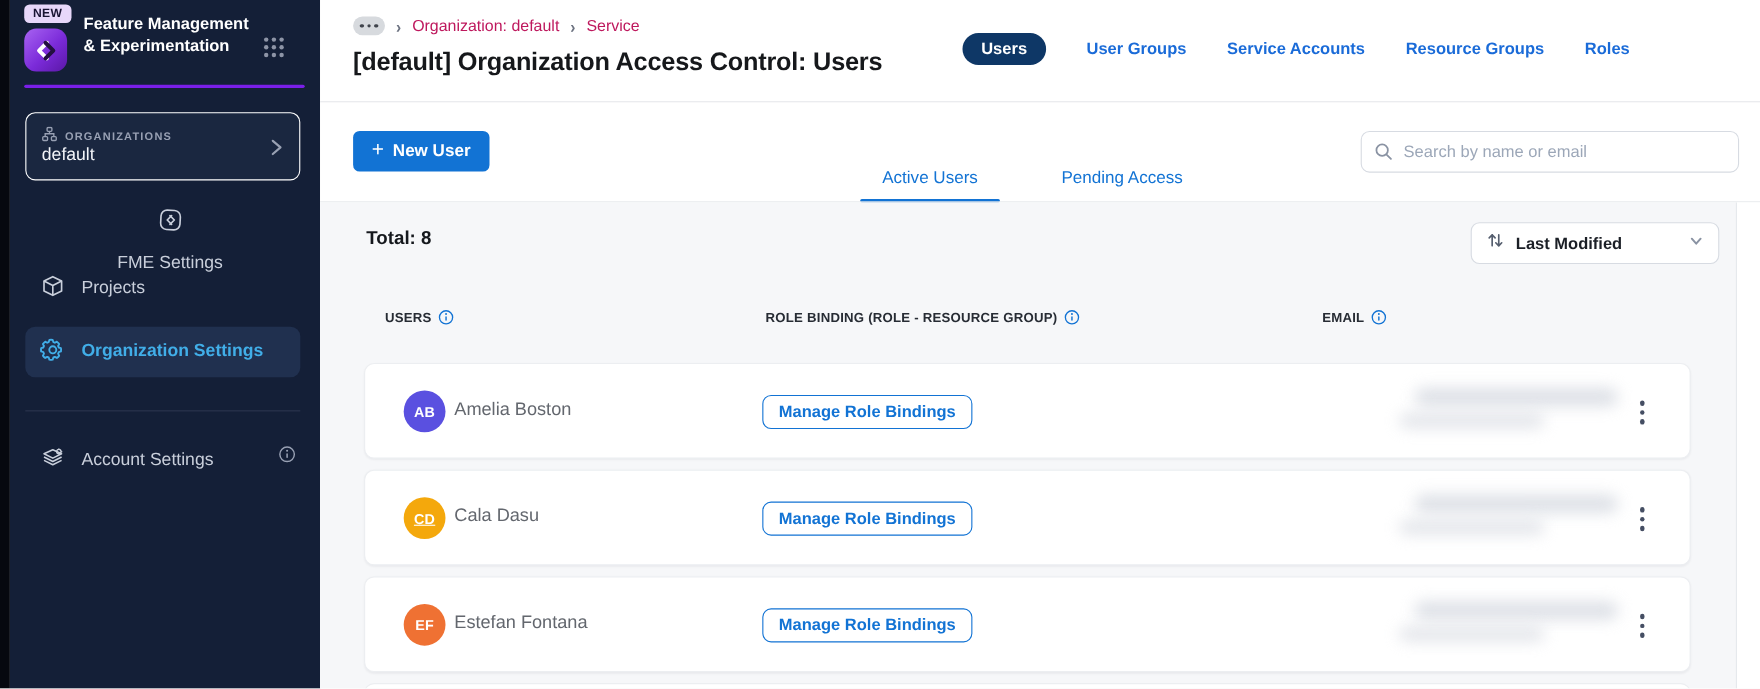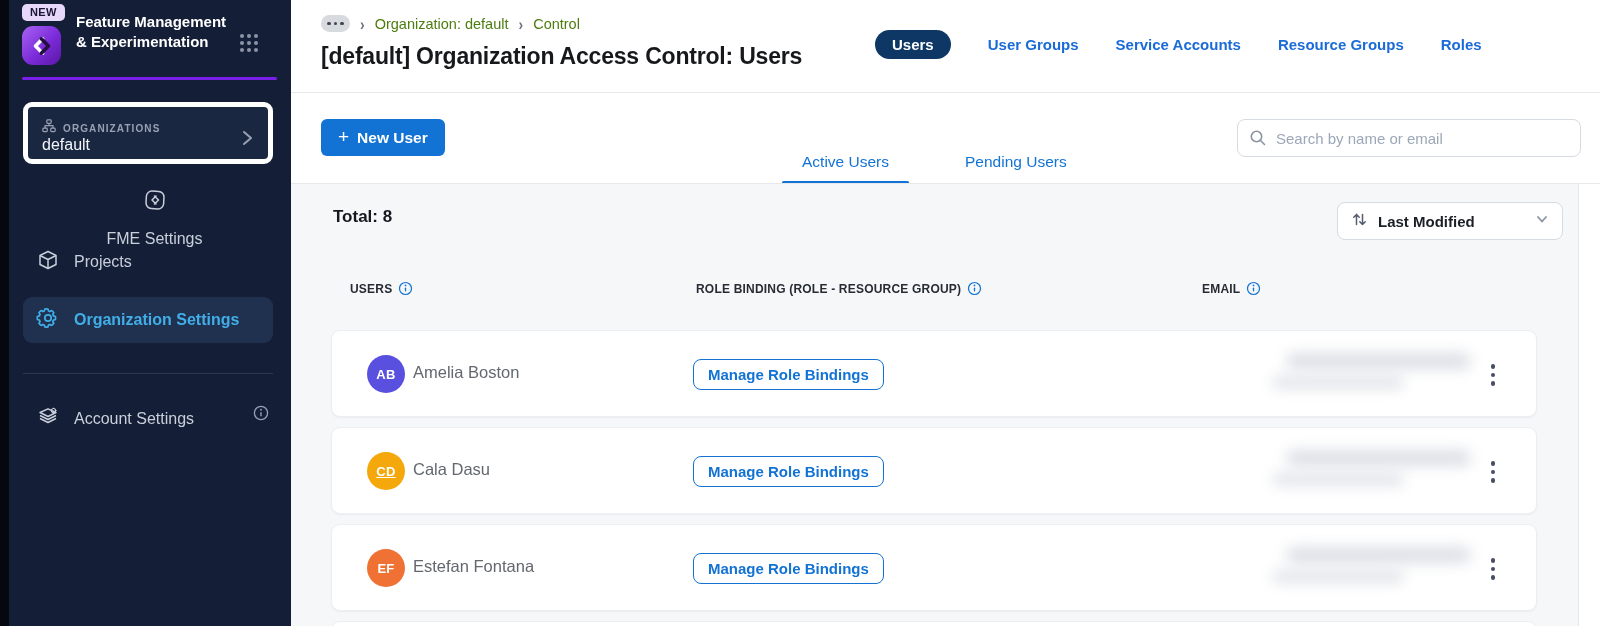--- a/index.html
+++ b/index.html
@@ -15,21 +15,21 @@
   .new-badge { position:absolute; left:13px; top:4px; background:#e7d7fa; color:#191433;
     font-size:11px; font-weight:700; padding:2px 8px 3px; border-radius:5px; letter-spacing:.3px; z-index:2; }
   .logo { position:absolute; left:13px; top:26px; width:39px; height:39px; border-radius:11px;
     background:linear-gradient(135deg,#a863f2 0%,#7b2bd9 55%,#5a17a6 100%); display:flex; align-items:center; justify-content:center; }
   .product-title { position:absolute; left:67px; top:12px; width:165px; color:#fff;
     font-size:15px; font-weight:700; line-height:20px; }
   .apps-grid { position:absolute; left:229px; top:32px; }
   .side-rule { position:absolute; left:13px; top:77px; width:255px; height:3px; background:#7a1fe8; border-radius:2px; }
 
   .org-box { position:absolute; left:14px; top:102px; width:250px; height:62px; background:#1a2740;
-    border:5px solid #ffffff; border-radius:9px; cursor:pointer; }
+    border:1px solid #ffffff; border-radius:9px; cursor:pointer; }
   .org-label-row { position:absolute; left:14px; top:12px; display:flex; align-items:center; gap:7px; }
   .org-label { font-size:10px; font-weight:700; letter-spacing:1.1px; color:#98a0b3; }
   .org-value { position:absolute; left:14px; top:29px; font-size:16px; color:#f3f5f9; }
   .org-chevron { position:absolute; right:13px; top:21px; }
 
   .menu-item { position:absolute; left:14px; width:250px; height:44px; display:flex; align-items:center;
     gap:14px; padding-left:13px; border-radius:9px; cursor:pointer; }
   .menu-item span.mi-label { font-size:16px; color:#c9cfdb; }
   .menu-item.active { background:#20304f; }
   .menu-item.active span.mi-label { color:#41aee8; font-weight:600; }
@@ -38,21 +38,21 @@
   .account-info { position:absolute; left:244px; top:405px; }
 
   
   .main { position:absolute; left:291px; top:0; width:1309px; height:626px; background:#fff; }
 
   .breadcrumb { position:absolute; left:30px; top:15px; display:flex; align-items:center; gap:10px; }
   .crumb-ellipsis { width:29px; height:17px; background:#d7dade; border-radius:9px; display:flex;
     align-items:center; justify-content:center; gap:3px; cursor:pointer; }
   .crumb-ellipsis i { width:3.5px; height:3.5px; border-radius:50%; background:#40444c; }
   .crumb-sep { color:#6c7280; font-size:14px; font-weight:700; transform:scaleY(1.15); }
-  .crumb-link { color:#4d7c0f; font-size:14.5px; cursor:pointer; }
+  .crumb-link { color:#be185d; font-size:14.5px; cursor:pointer; }
 
   .page-title { position:absolute; left:30px; top:43px; font-size:23px; font-weight:700; color:#16181b; letter-spacing:-.2px; }
 
   .nav-tabs { position:absolute; left:584px; top:30px; display:flex; align-items:center; gap:37px; }
   .nav-tab { color:#1a6bd8; font-size:15px; font-weight:600; cursor:pointer; white-space:nowrap; }
   .nav-tab.pill { background:#0e3766; color:#fff; font-weight:700; padding:6px 17px; border-radius:17px; }
 
   .header-divider { position:absolute; left:0; top:92px; width:1309px; height:1px; background:#e6e8ec; }
   .toolbar-border { position:absolute; left:0; top:183px; width:1309px; height:1px; background:#e6e8ec; }
 
@@ -220,21 +220,21 @@
 
     <div class="breadcrumb">
       <div class="crumb-ellipsis">
           <i></i>
           <i></i>
           <i></i>
         </div>
       <span class="crumb-sep">›</span>
       <span class="crumb-link">Organization: default</span>
       <span class="crumb-sep">›</span>
-      <span class="crumb-link">Control</span>
+      <span class="crumb-link">Service</span>
     </div>
 
     <div class="page-title">[default] Organization Access Control: Users</div>
 
     <div class="nav-tabs">
       <span class="nav-tab pill">Users</span>
       <span class="nav-tab">User Groups</span>
       <span class="nav-tab">Service Accounts</span>
       <span class="nav-tab">Resource Groups</span>
       <span class="nav-tab">Roles</span>
@@ -242,21 +242,21 @@
 
     <div class="header-divider"></div>
 
     <button class="new-user-btn">
       <span class="plus">+</span>
       <span>New User</span>
     </button>
 
     <div class="sub-tabs">
       <div class="sub-tab active">Active Users</div>
-      <div class="sub-tab">Pending Users</div>
+      <div class="sub-tab">Pending Access</div>
     </div>
 
     <div class="search-wrap">
       <svg width="18" height="18" viewBox="0 0 18 18" fill="none" stroke="#8a93a3" stroke-width="1.6" stroke-linecap="round">
         <circle cx="7.5" cy="7.5" r="5.2"></circle>
           <path d="M11.5 11.5 L15.5 15.5"></path>
       </svg>
       <input class="search-input" type="text" placeholder="Search by name or email" style="">
     </div>
 

